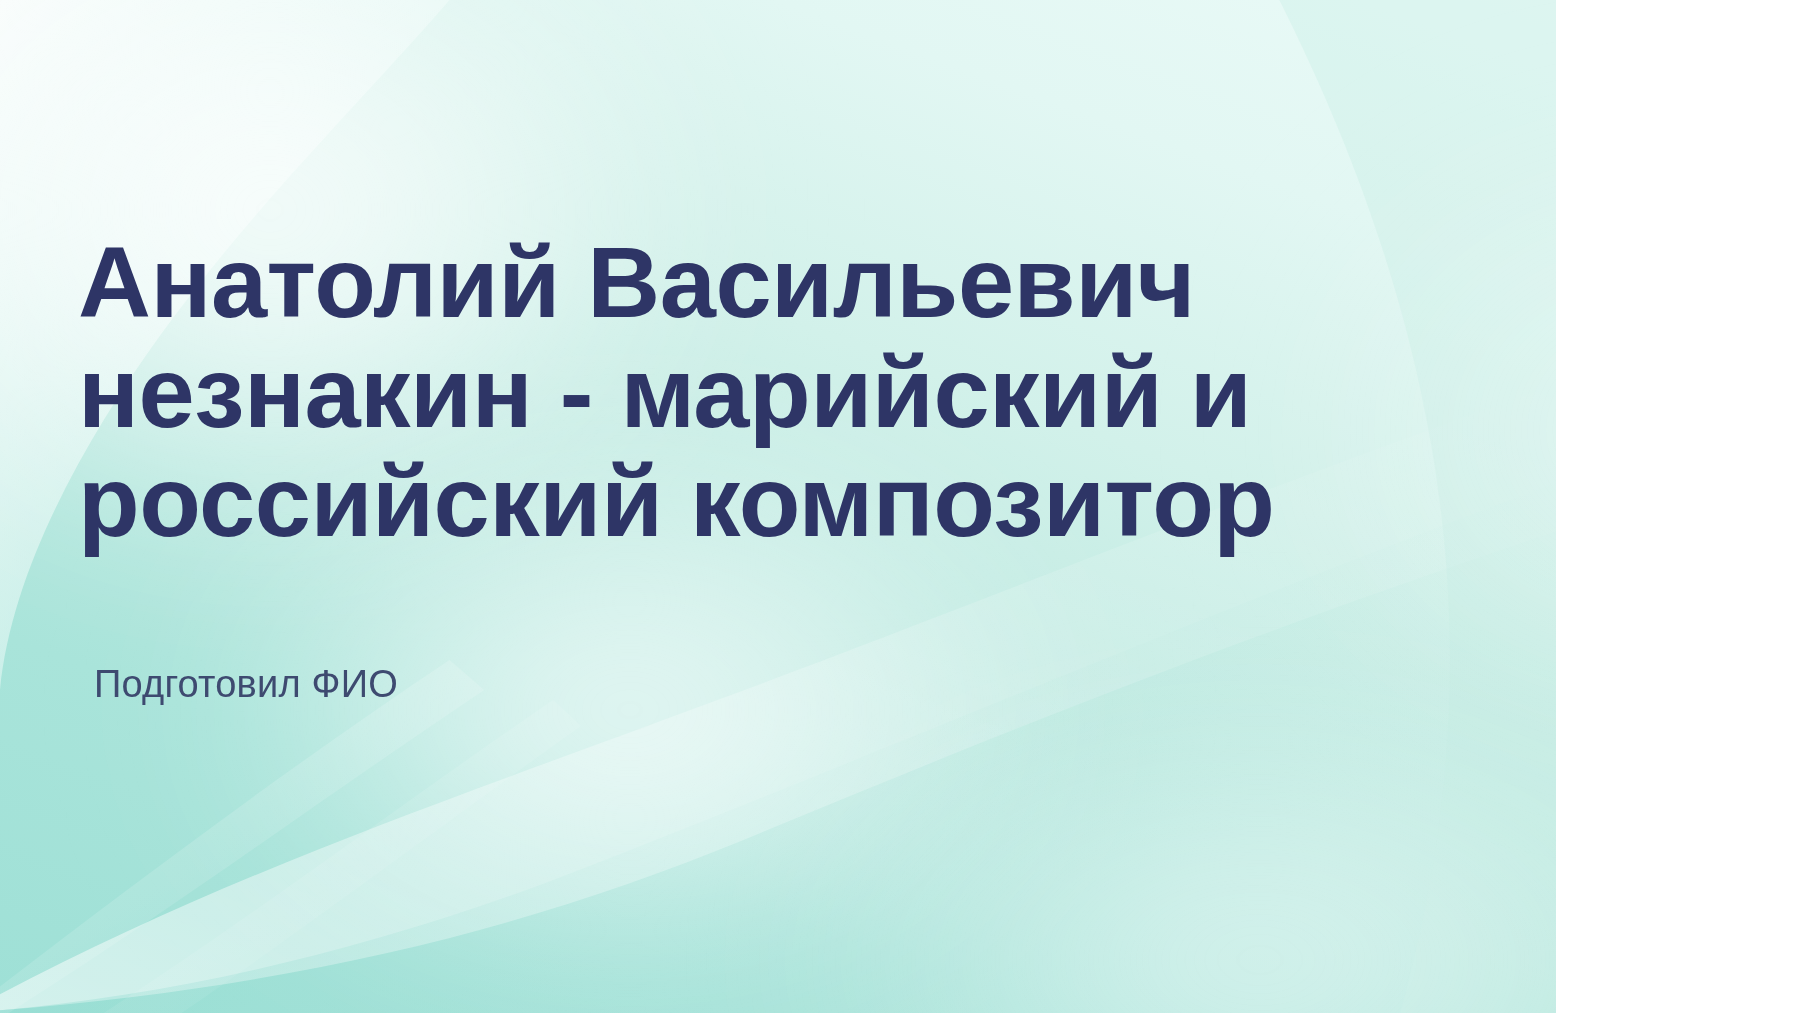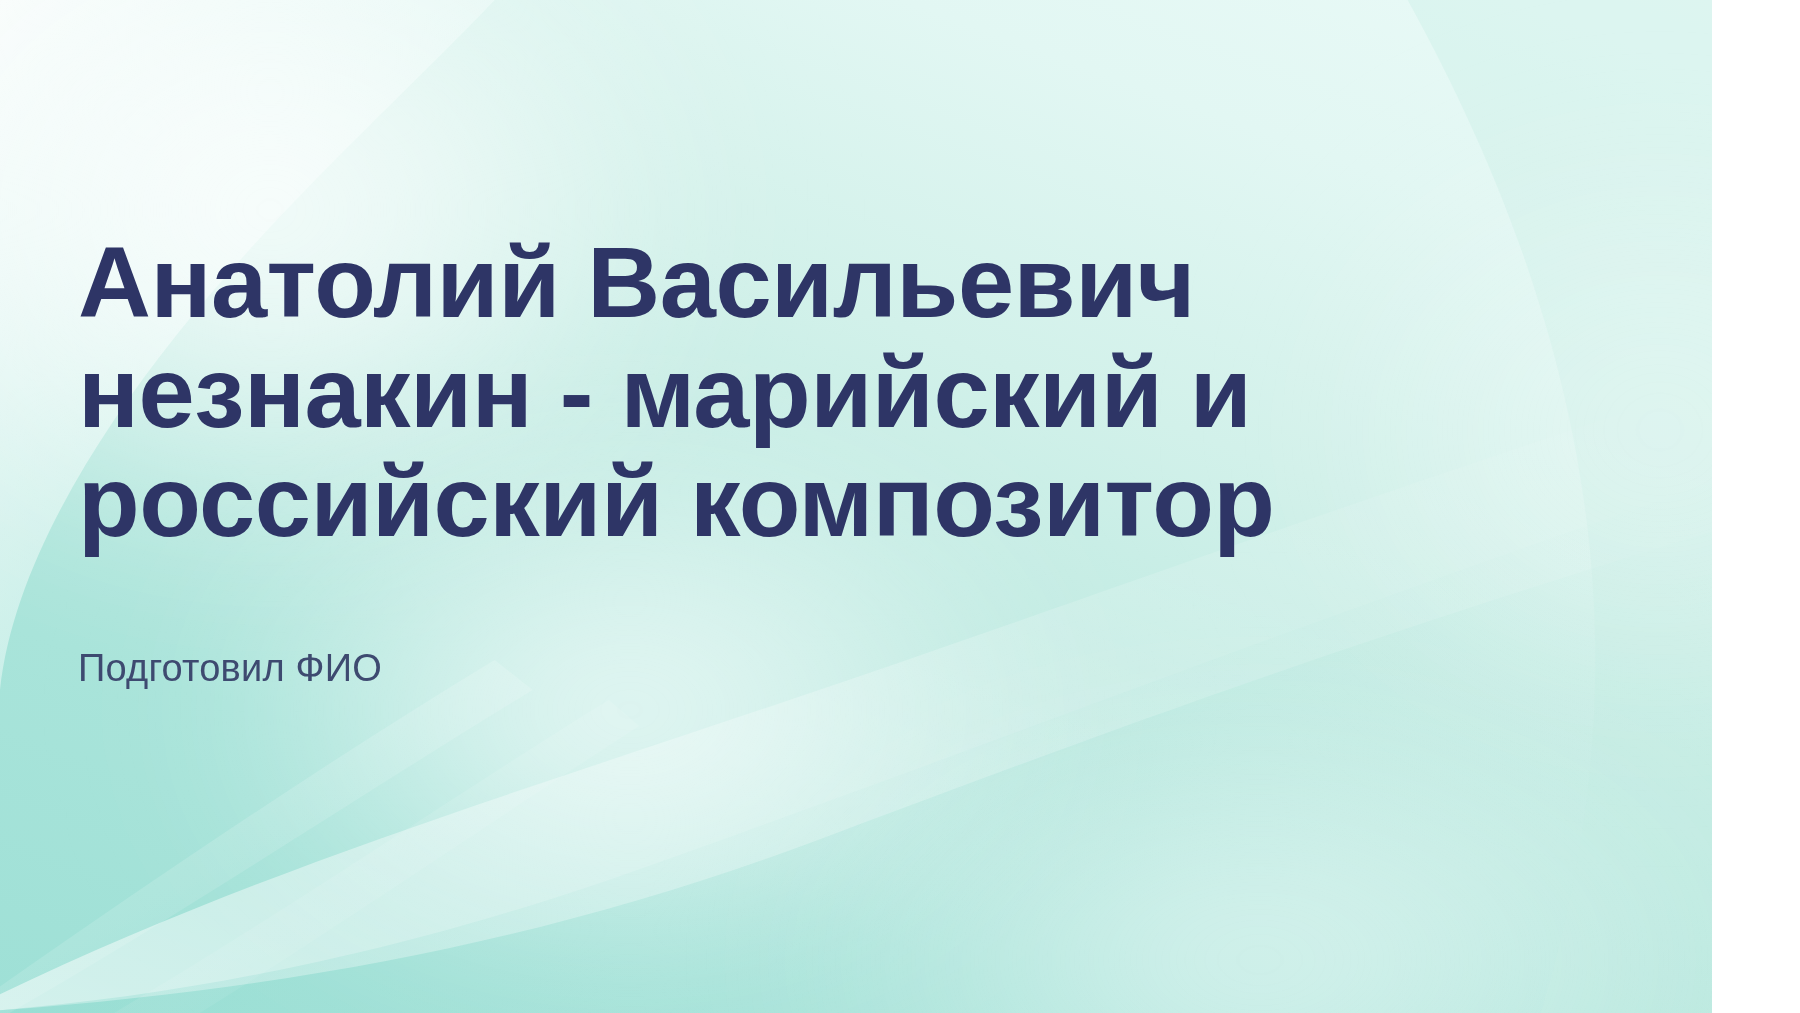--- a/index.html
+++ b/index.html
@@ -4,21 +4,21 @@
 <title>Title Slide</title>
 <style>
   html, body {
     margin: 0;
     padding: 0;
     background: #ffffff;
   }
 
   .slide {
     position: relative;
-    width: 1712px;
+    width: 1556px;
     height: 1013px;
     overflow: hidden;
     font-family: "Liberation Sans", "DejaVu Sans", sans-serif;
     
     background:
       linear-gradient(200deg,
         #eafaf7 0%,
         #e2f7f3 18%,
         #d2f1ea 38%,
         #bdeae1 58%,
@@ -87,21 +87,21 @@
     margin: 0;
     color: #2e3566;
     font-size: 101px;
     line-height: 1.085;
     font-weight: 700;
     letter-spacing: -0.5px;
     max-width: 1590px;
   }
 
   .subtitle {
-    margin: 0;
+    margin: 16px;
     padding-top: 88px;
     color: #3e4a70;
     font-size: 38px;
     line-height: 1.25;
     font-weight: 400;
     letter-spacing: 0.2px;
   }
 </style>
 </head>
 <body>

